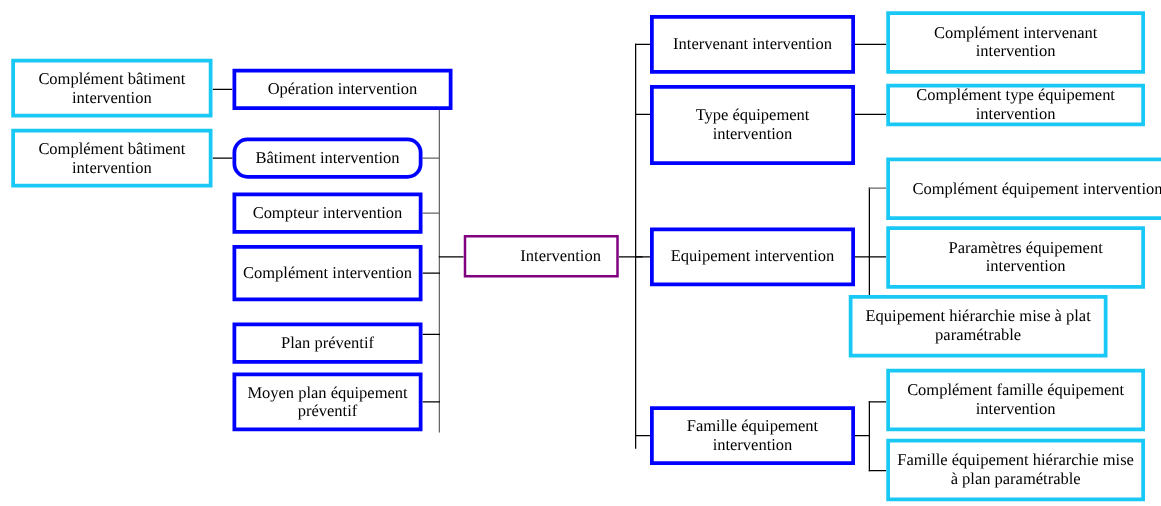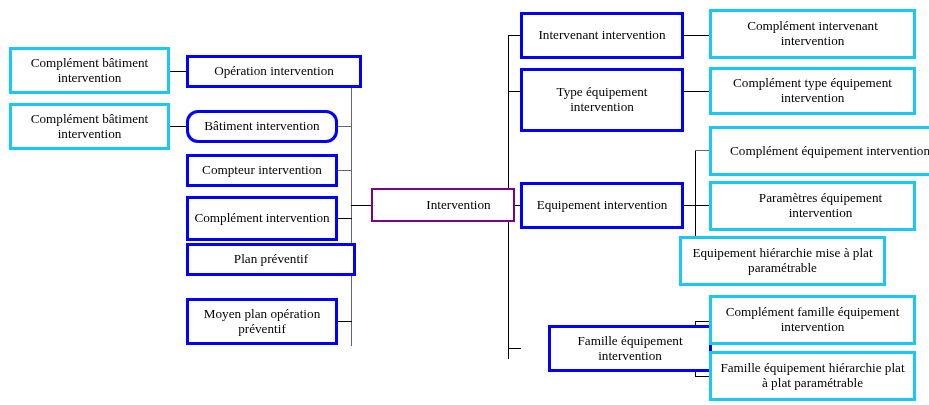--- a/index.html
+++ b/index.html
@@ -105,59 +105,59 @@
   </div>
   <div class="node node-blue" style="left:186px; top:110px; width:152px; height:33px;border-radius:12px;">
     <span>Bâtiment intervention</span>
   </div>
   <div class="node node-blue" style="left:186px; top:154px; width:152px; height:33px;">
     <span>Compteur intervention</span>
   </div>
   <div class="node node-blue" style="left:186px; top:196px; width:152px; height:45px;">
     <span>Complément intervention</span>
   </div>
-  <div class="node node-blue" style="left:186px; top:243px; width:170px; height:33px;">
+  <div class="node node-blue" style="left:186px; top:258px; width:152px; height:33px;">
     <span>Plan préventif</span>
   </div>
   <div class="node node-blue" style="left:186px; top:298px; width:152px; height:47px;">
-    <span>Moyen plan opération préventif</span>
+    <span>Moyen plan équipement préventif</span>
   </div>
 
-  <div class="node node-purple" style="left:371px; top:188px; width:144px; height:34px;padding-left:35px;">
+  <div class="node node-purple" style="left:371px; top:188px; width:124px; height:34px;padding-left:35px;">
     <span>Intervention</span>
   </div>
 
   <div class="node node-blue" style="left:520px; top:12px; width:164px; height:47px;justify-content:center;">
     <span>Intervenant intervention</span>
   </div>
   <div class="node node-blue" style="left:520px; top:68px; width:164px; height:64px;">
     <span>Type équipement intervention</span>
   </div>
   <div class="node node-blue" style="left:520px; top:182px; width:164px; height:47px;font-family:Liberation Serif, serif;">
     <span>Equipement intervention</span>
   </div>
-  <div class="node node-blue" style="left:548px; top:325px; width:164px; height:47px;">
+  <div class="node node-blue" style="left:520px; top:325px; width:164px; height:47px;">
     <span>Famille équipement intervention</span>
   </div>
 
   <div class="node node-cyan" style="left:709px; top:9px; width:207px; height:50px;">
     <span>Complément intervenant intervention</span>
   </div>
-  <div class="node node-cyan" style="left:709px; top:67px; width:207px; height:48px;">
+  <div class="node node-cyan" style="left:709px; top:67px; width:207px; height:34px;">
     <span>Complément type équipement intervention</span>
   </div>
   <div class="node node-cyan" style="left:709px; top:126px; width:242px; height:50px;">
     <span>Complément équipement intervention</span>
   </div>
   <div class="node node-cyan" style="left:709px; top:181px; width:207px; height:50px;padding-left:20px;">
     <span>Paramètres équipement intervention</span>
   </div>
   <div class="node node-cyan" style="left:679px; top:236px; width:207px; height:50px;text-align:center;">
     <span>Equipement hiérarchie mise à plat paramétrable</span>
   </div>
   <div class="node node-cyan" style="left:709px; top:295px; width:207px; height:50px;">
     <span>Complément famille équipement intervention</span>
   </div>
   <div class="node node-cyan" style="left:709px; top:351px; width:207px; height:50px;">
-    <span>Famille équipement  hiérarchie plat à plat paramétrable</span>
+    <span>Famille équipement  hiérarchie mise à plan paramétrable</span>
   </div>
 
 </div>
 
 </body></html>

